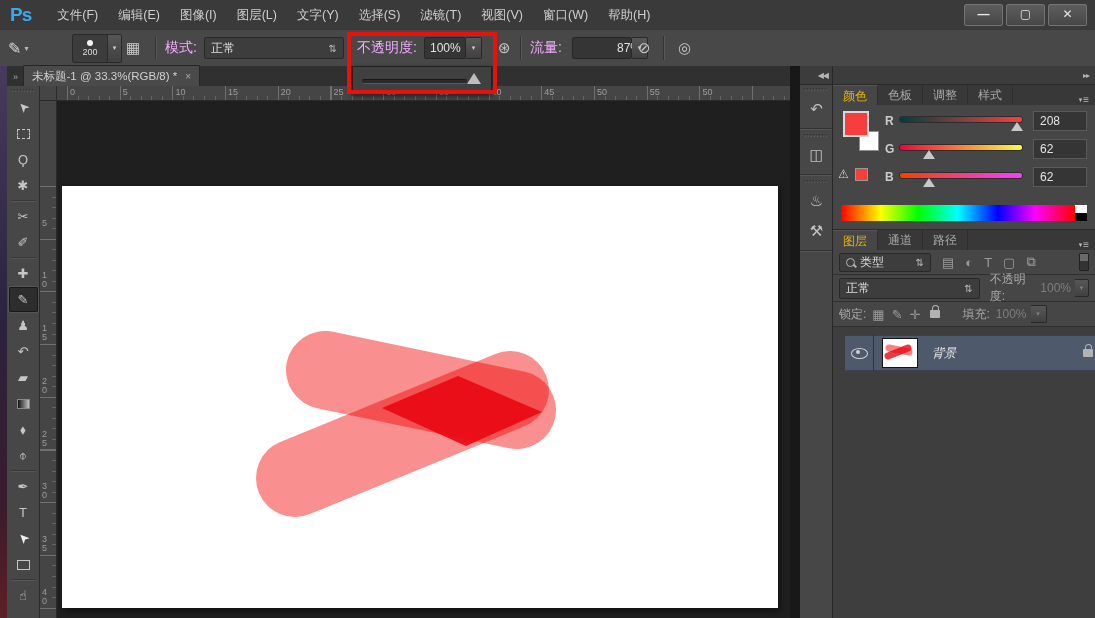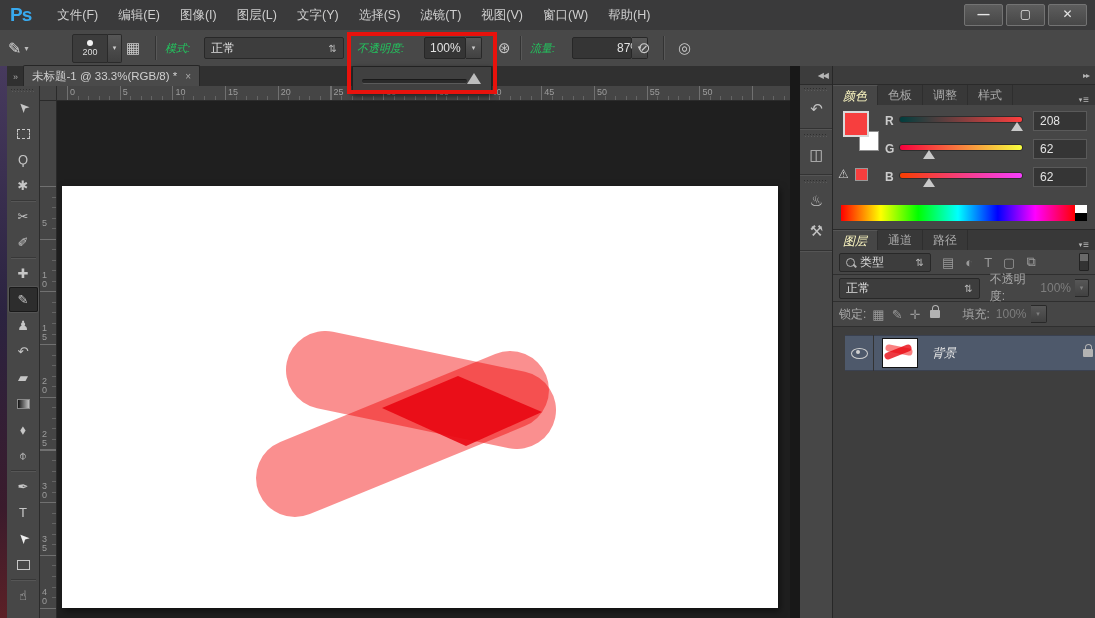--- a/index.html
+++ b/index.html
@@ -11,21 +11,21 @@
   #titlebar{left:0;top:0;width:1095px;height:30px;background:#3a3a3b;border-bottom:1px solid #232323;
             display:flex;align-items:center;}
   #ps-logo{color:#38a9ee;font-weight:bold;font-size:19px;margin:0 16px 0 10px;letter-spacing:-1px;}
   .menu-item{color:#cfcfcf;font-size:12.5px;padding:0 10px;line-height:30px;cursor:default;}
   #win-controls{margin-left:auto;margin-right:8px;display:flex;gap:3px;}
   .win-btn{width:37px;height:20px;background:linear-gradient(#5d5d5d,#474747);border:1px solid #737373;
            border-radius:2px;color:#e6e6e6;font-size:12px;line-height:19px;text-align:center;font-weight:bold;}
   
   #optionsbar{left:0;top:30px;width:1095px;height:36px;background:#484848;border-bottom:1px solid #2a2a2a;}
   #optionsbar .opt{position:absolute;top:0;height:36px;display:flex;align-items:center;}
-  .opt-label{font-size:11px;color:#22c55e;font-style:italic;}
+  .opt-label{font-size:14px;color:#f0abfc;}
   .vdiv{position:absolute;top:6px;width:0;height:24px;border-left:1px solid #333;border-right:1px solid #585858;}
   .chip-glyph{font-size:16px;color:#d8d8d8;}
   .dd-arrow{font-size:8px;color:#bbb;margin-left:3px;}
   #brush-preset{width:34px;height:27px;background:#3c3c3c;border:1px solid #2a2a2a;border-radius:2px 0 0 2px;
                 display:flex;flex-direction:column;align-items:center;justify-content:center;}
   #brush-preset .dot{width:6px;height:6px;border-radius:50%;background:#f2f2f2;margin-bottom:1px;}
   #brush-preset .sz{font-size:9px;color:#ddd;}
   .mini-dd{width:13px;height:27px;background:linear-gradient(#565656,#404040);border:1px solid #2a2a2a;border-left:none;
            border-radius:0 2px 2px 0;display:flex;align-items:center;justify-content:center;font-size:7px;color:#ccc;}
   .icon-btn{font-size:15px;color:#c9c9c9;}
@@ -89,21 +89,21 @@
               display:flex;align-items:center;justify-content:flex-end;padding-right:4px;letter-spacing:-1px;}
   .strip-icon{width:33px;height:30px;display:flex;align-items:center;justify-content:center;color:#c2c2c2;font-size:15px;}
   .strip-sep{border-top:1px solid #333;border-bottom:1px solid #555;margin:4px 0;}
   
   #dock{left:833px;top:66px;width:262px;height:552px;background:#424242;}
   #dock-hdr{height:18px;background:#3c3c3c;border-bottom:1px solid #2a2a2a;color:#b5b5b5;font-size:8px;
             display:flex;align-items:center;justify-content:flex-end;padding-right:6px;letter-spacing:-1px;}
   .tabrow{height:20px;background:#383838;display:flex;align-items:flex-end;}
   .ptab{height:20px;box-sizing:border-box;padding:0 10px;font-size:12px;color:#a8a8a8;line-height:20px;
         border-right:1px solid #2e2e2e;}
-  .ptab.active{background:#464646;color:#fef9c3;border-top:1px solid #555;font-style:italic;}
+  .ptab.active{background:#464646;color:#eab308;border-top:1px solid #555;}
   .panel-menu{margin-left:auto;color:#b8b8b8;font-size:10px;padding-right:6px;display:flex;align-items:center;gap:1px;}
   .panel-menu .tri{font-size:7px;}
   
   #color-body{position:relative;height:124px;background:#464646;border-bottom:1px solid #2a2a2a;}
   #fg-swatch{position:absolute;left:10px;top:6px;width:26px;height:26px;border:2px solid #d9d9d9;box-sizing:border-box;}
   #bg-swatch{position:absolute;left:26px;top:26px;width:20px;height:20px;border:1px solid #8f8f8f;box-sizing:border-box;background:#fff;}
   #gamut-warn{position:absolute;left:5px;top:62px;font-size:12px;color:#d6d6d6;}
   #gamut-swatch{position:absolute;left:22px;top:63px;width:13px;height:13px;border:1px solid #999;box-sizing:border-box;}
   .ch-row{position:absolute;left:52px;right:8px;height:22px;}
   .ch-row .lbl{position:absolute;left:0;top:3px;font-size:12px;color:#ccc;font-weight:bold;}

